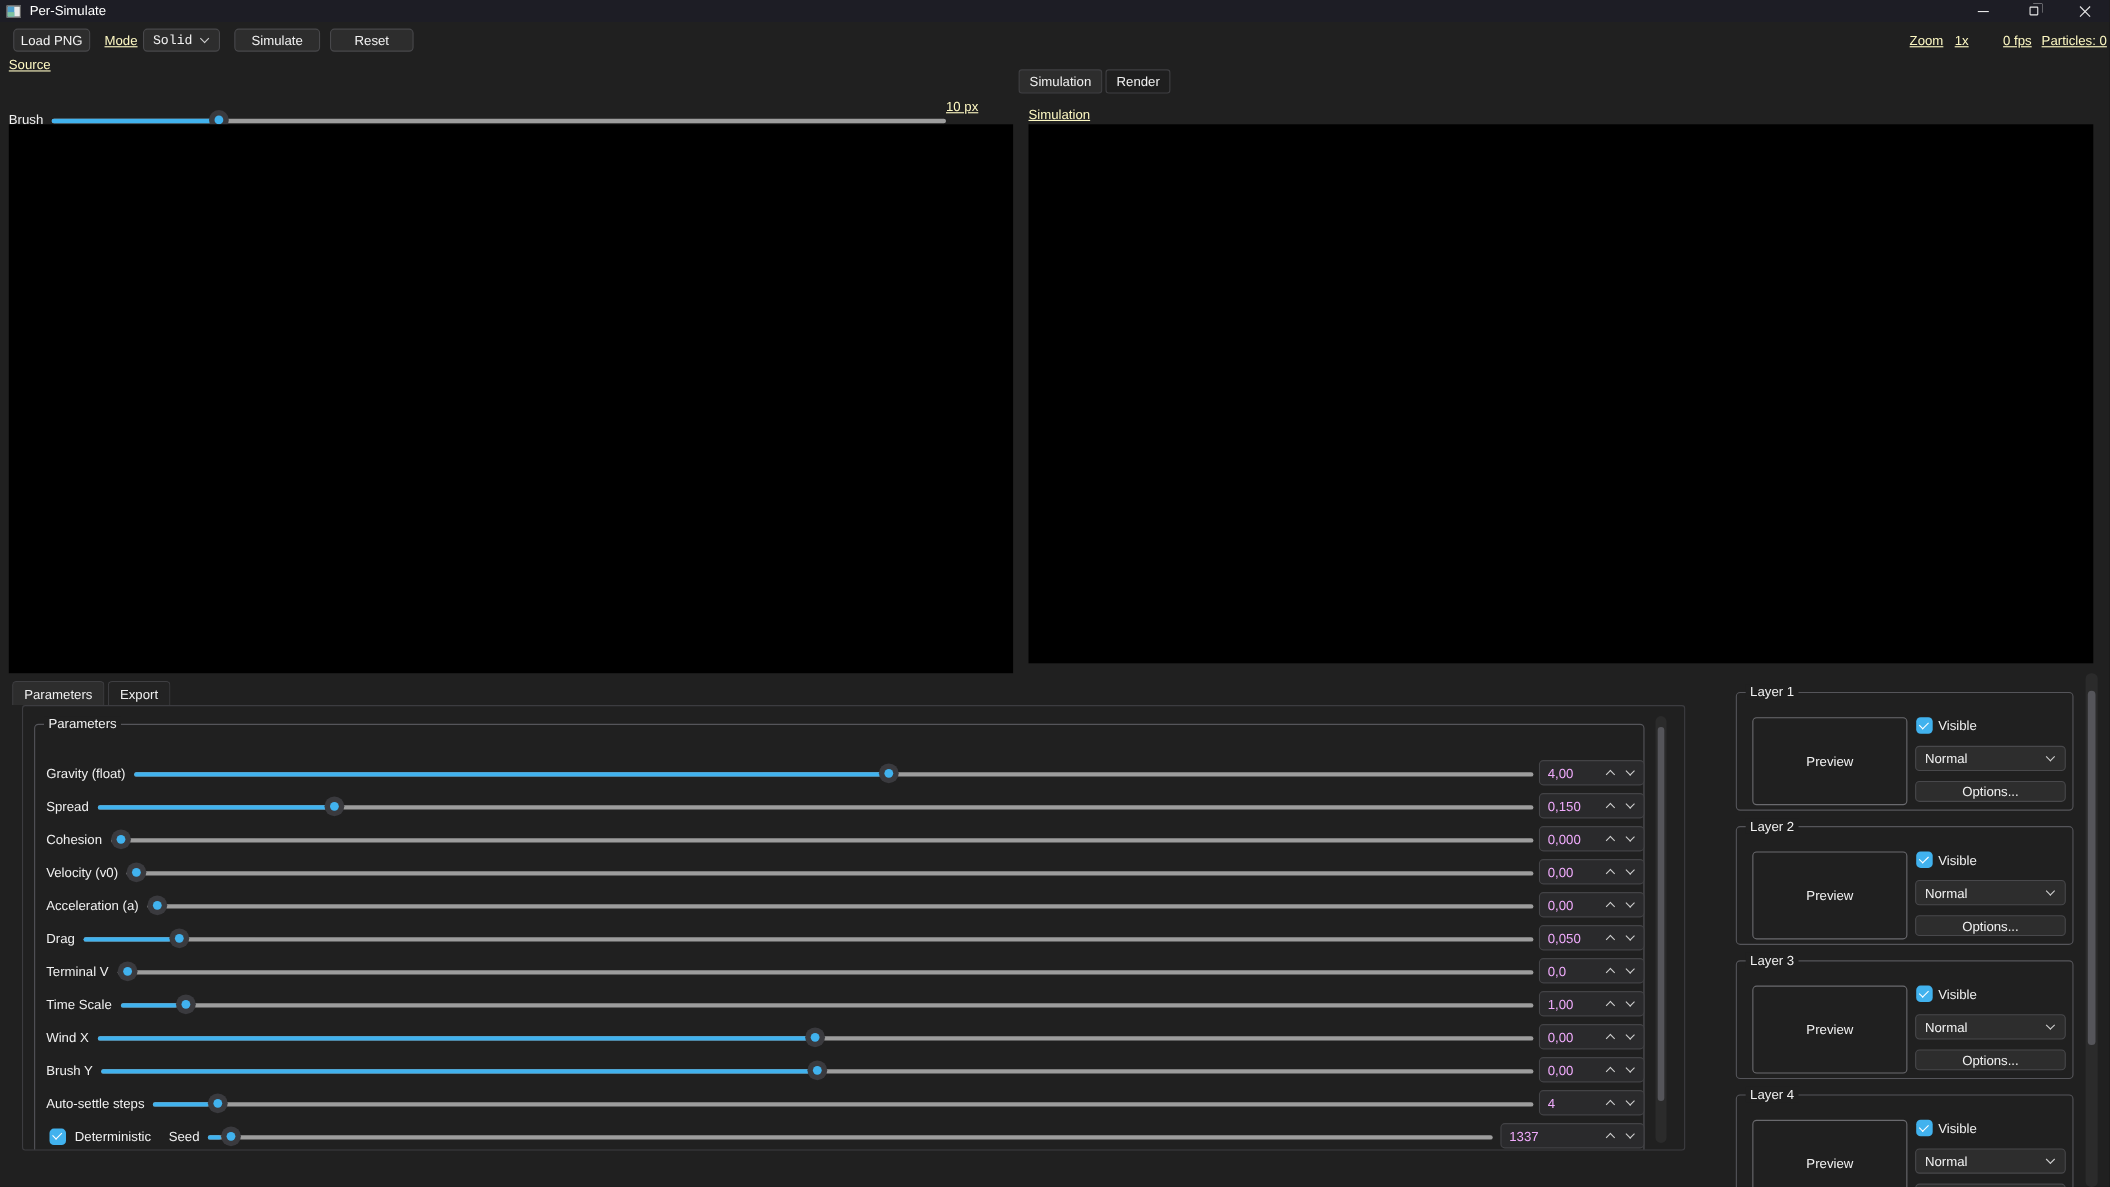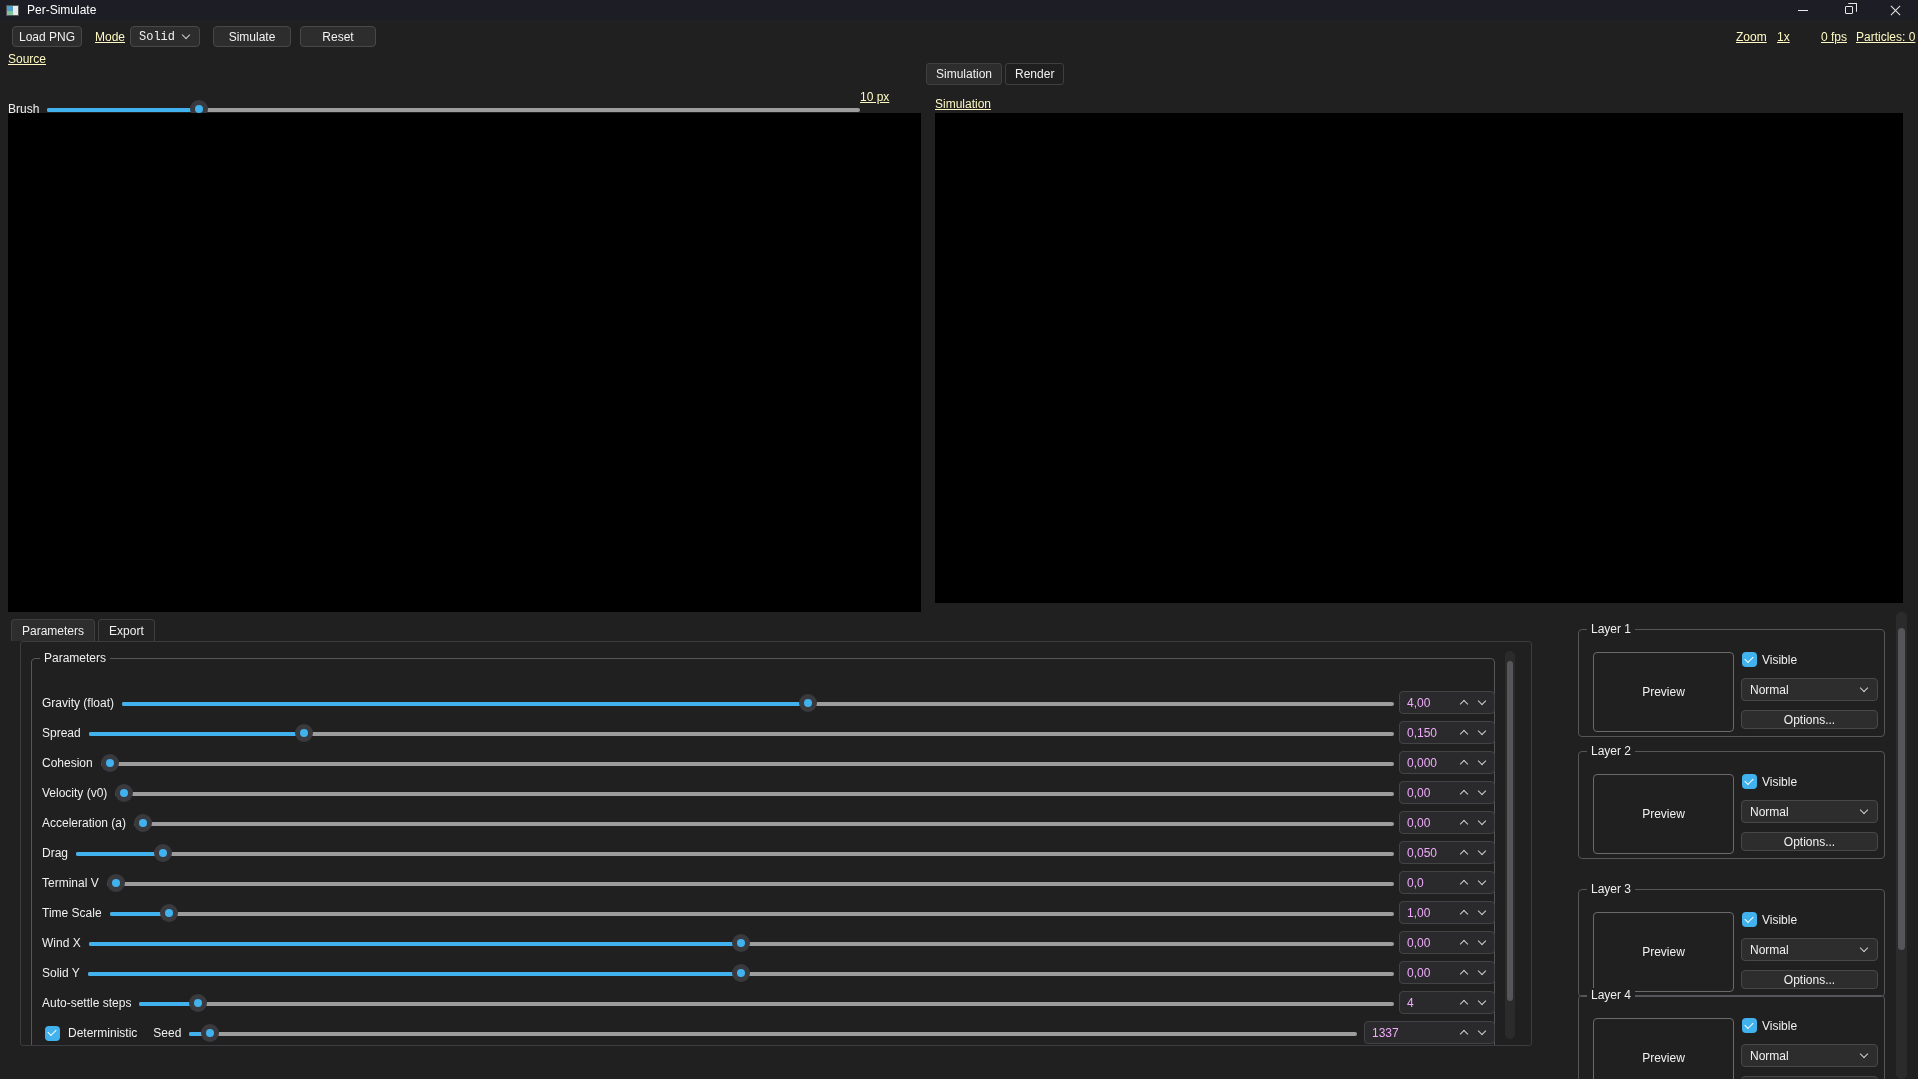--- a/index.html
+++ b/index.html
@@ -199,21 +199,21 @@
       </div>
       <div class="row" style="left:10px; top:272px; width:1352px;">
         <span class="plabel">Wind X</span>
         <div class="slider" style="--p: 0.5;">
           <div class="track"></div>
             <div class="fill"></div>
             <div class="thumb"></div>
         </div>
       </div>
       <div class="row" style="left:10px; top:302px; width:1352px;">
-        <span class="plabel">Solid Y</span>
+        <span class="plabel">Brush Y</span>
         <div class="slider" style="--p: 0.5;">
           <div class="track"></div>
             <div class="fill"></div>
             <div class="thumb"></div>
         </div>
       </div>
       <div class="row" style="left:10px; top:332px; width:1352px;">
         <span class="plabel">Auto-settle steps</span>
         <div class="slider" style="--p: 0.04;">
           <div class="track"></div>
@@ -345,21 +345,21 @@
       <span class="cb"></span>
       <span>Visible</span>
     </div>
     <div class="combo" style="position:absolute; left:162px; top:48px; width:137px; height:23px;">
       <span>Normal</span>
       <span class="chev-down"></span>
     </div>
     <div class="btn" style="position:absolute; left:162px; top:80px; width:137px; height:19px;">Options...</div>
   </div>
 
-  <div class="groupbox" style="left:1578px; top:873px; width:307px; height:108px;margin-top:16px;">
+  <div class="groupbox" style="left:1578px; top:873px; width:307px; height:108px;">
     <span class="legend">Layer 3</span>
     <div class="btn" style="position:absolute; left:14px; top:22px; width:141px; height:80px; background:#202020; border-color:#6a6a6e;">Preview</div>
     <div style="position:absolute; left:163px; top:22px; display:flex; align-items:center; gap:5px;">
       <span class="cb"></span>
       <span>Visible</span>
     </div>
     <div class="combo" style="position:absolute; left:162px; top:48px; width:137px; height:23px;">
       <span>Normal</span>
       <span class="chev-down"></span>
     </div>

